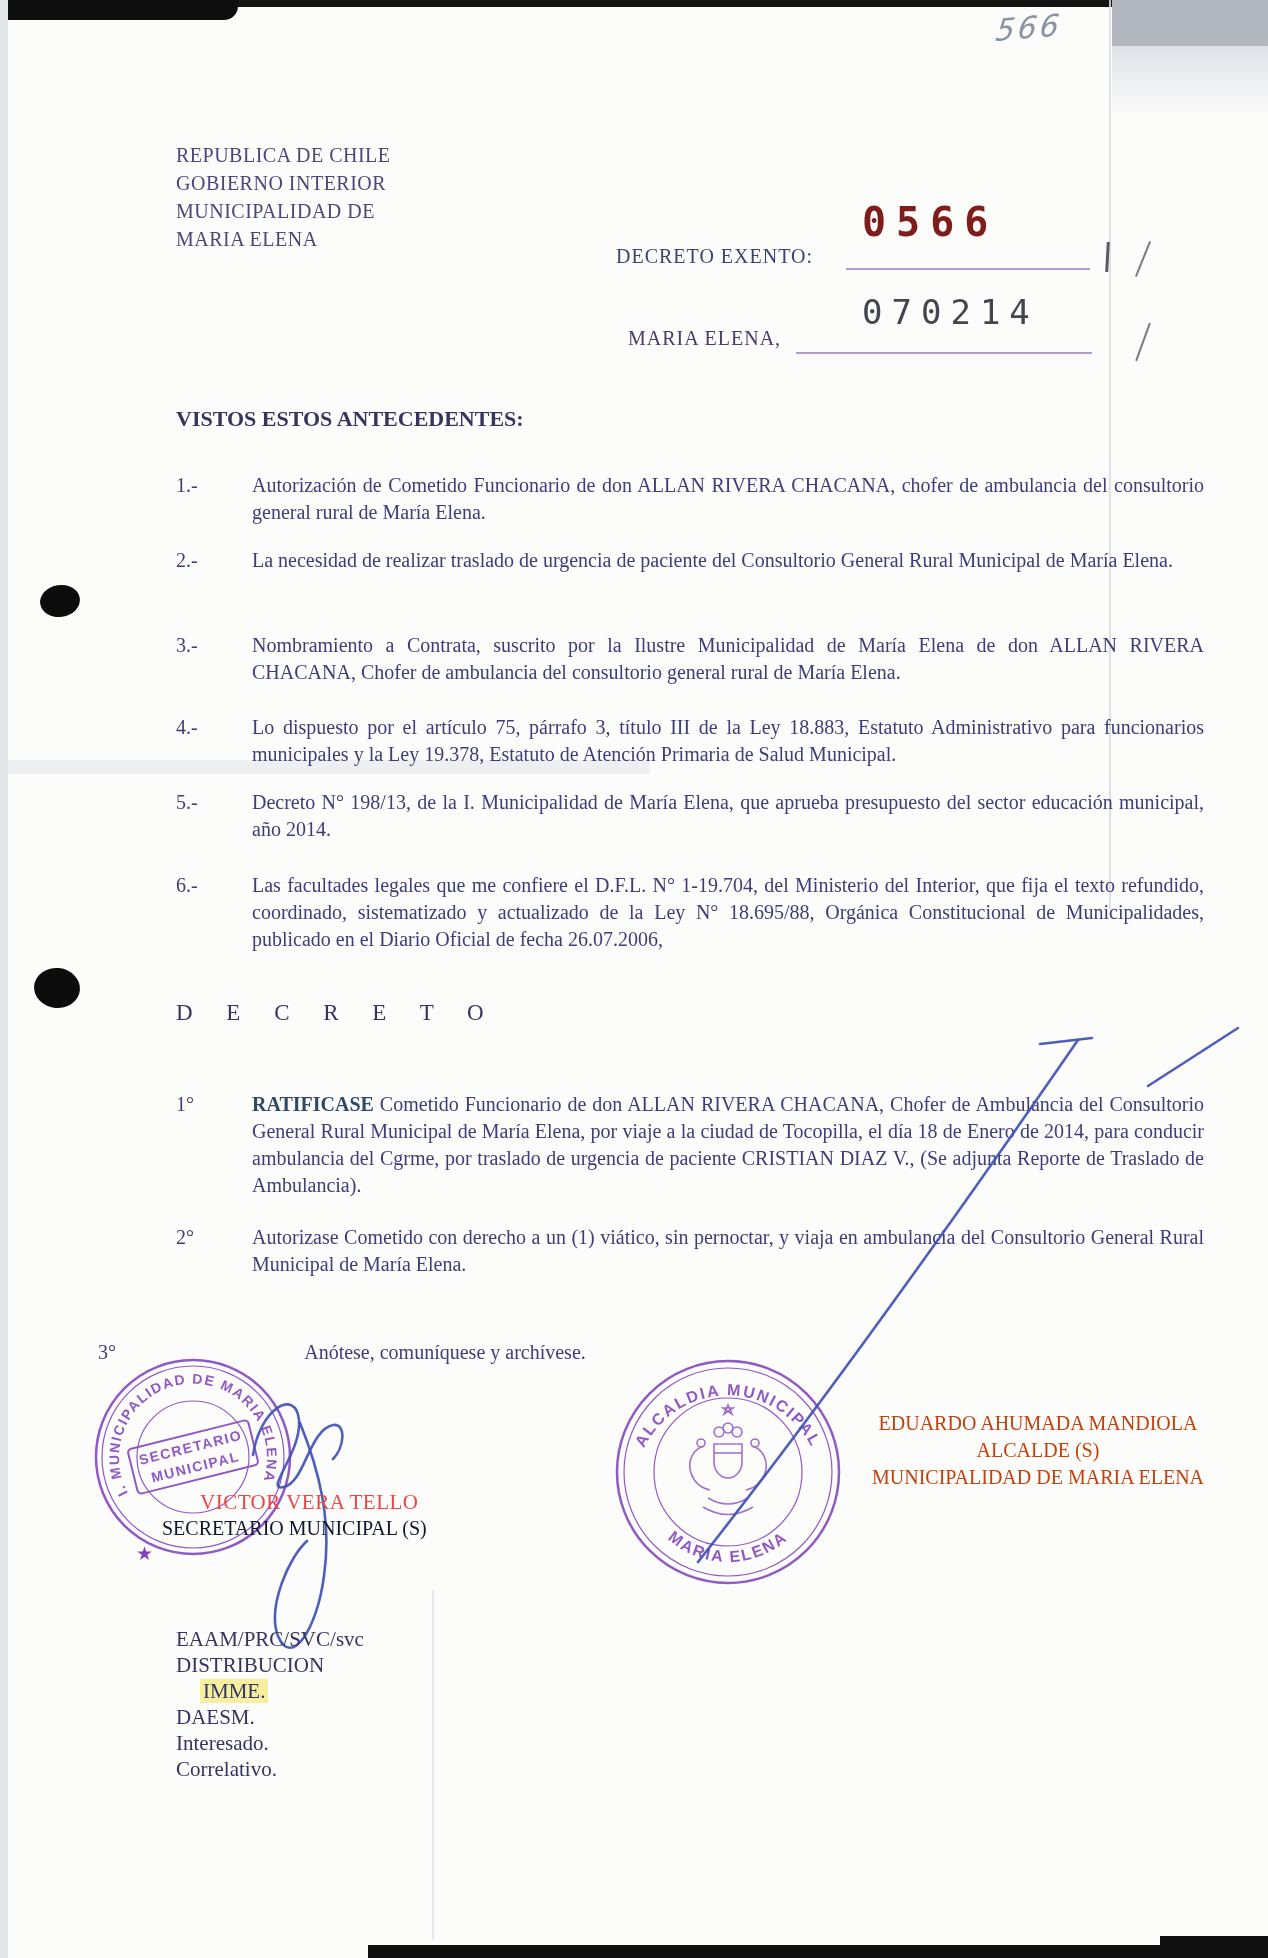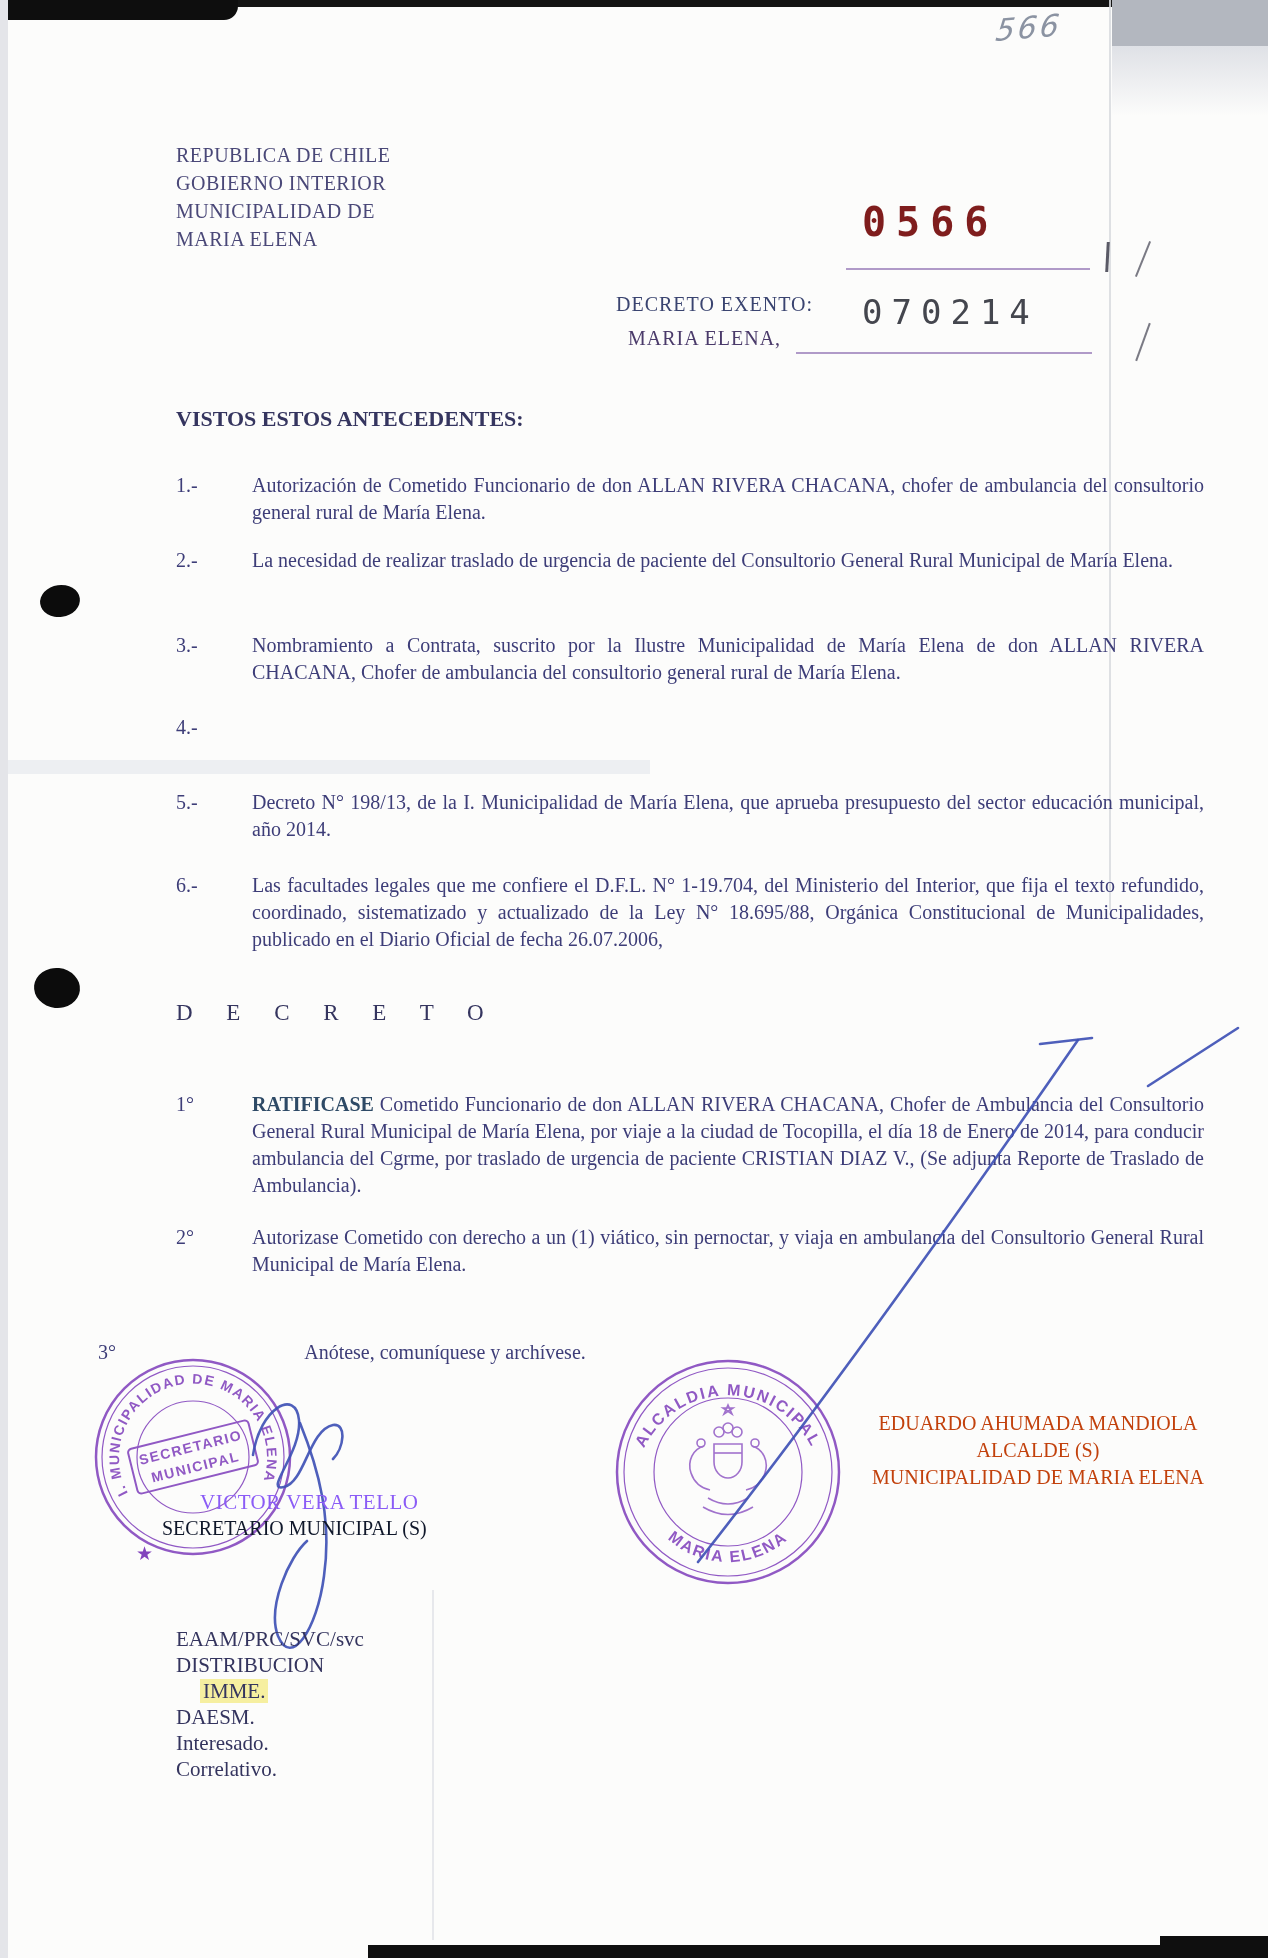--- a/index.html
+++ b/index.html
@@ -19,21 +19,21 @@
   .bottom-bar{left:368px;top:1945px;width:900px;height:13px;background:#0f0f0f;}
   .bottom-nub{left:1160px;top:1936px;width:108px;height:22px;background:#0f0f0f;}
   .dot1{left:40px;top:585px;width:40px;height:32px;background:#0c0c0c;border-radius:50%;transform:rotate(-8deg);}
   .dot2{left:34px;top:968px;width:46px;height:40px;background:#0c0c0c;border-radius:50%;transform:rotate(6deg);}
 
   .corner-note{left:996px;top:10px;font-family:"DejaVu Sans",sans-serif;font-style:italic;
                font-size:30px;color:#8b93a2;letter-spacing:3px;transform:rotate(-5deg) skewX(-12deg);}
 
   .letterhead{left:176px;top:141px;font-size:20px;line-height:28px;color:#4a4878;letter-spacing:.5px;}
 
-  .decree-label{left:616px;top:245px;font-size:20px;color:#3a4470;letter-spacing:1px;margin-top:48px;}
+  .decree-label{left:616px;top:245px;font-size:20px;color:#3a4470;letter-spacing:1px;}
   .decree-number{left:862px;top:200px;font-family:"DejaVu Sans Mono",monospace;font-weight:700;
                  font-size:40px;line-height:44px;letter-spacing:10px;color:#7f1d1d;}
   .underline1{left:846px;top:268px;width:244px;height:2px;background:#b09ac8;}
   .pipe-mark{left:1106px;top:242px;width:3px;height:30px;background:#5a5a66;transform:rotate(3deg);}
   .slash1{left:1142px;top:240px;width:2px;height:38px;background:#7a7a84;transform:rotate(22deg);}
 
   .date-label{left:628px;top:327px;font-size:20px;color:#4a3a6a;letter-spacing:1px;}
   .date-stamp{left:862px;top:292px;font-family:"DejaVu Sans Mono",monospace;font-size:34px;line-height:40px;
               letter-spacing:9px;color:#44464e;}
   .underline2{left:796px;top:352px;width:296px;height:2px;background:#b09ac8;}
@@ -57,21 +57,21 @@
   .stamp circle,.stamp rect,.stamp path.shape,.stamp line{stroke:#8243bd;fill:none;}
   .stamp text{fill:#8243bd;font-family:"Liberation Sans",sans-serif;font-weight:700;}
   .ring-text{font-size:14px;letter-spacing:1.5px;}
   .arc-text{font-size:16px;letter-spacing:2px;}
   .box-text{font-size:14px;letter-spacing:1.5px;}
   .coa{stroke:#8243bd;fill:none;stroke-width:1.6;opacity:.85;}
 
   .sig-overlay{left:0;top:1000px;}
   .sig{stroke:#3f51b5;stroke-width:2.6;fill:none;stroke-linecap:round;opacity:.92;}
 
-  .sec-name{left:200px;top:1490px;font-size:21px;color:#8b5cf6;letter-spacing:.5px;}
+  .sec-name{left:200px;top:1490px;font-size:21px;color:#ef4444;letter-spacing:.5px;}
   .sec-title{left:162px;top:1517px;font-size:20px;color:#0f172a;}
   .star-mark{left:136px;top:1542px;font-size:19px;color:#8243bd;}
 
   .mayor-block{left:870px;top:1410px;width:336px;text-align:center;font-size:20px;line-height:27px;color:#c2410c;}
 
   .footer-block{left:176px;top:1626px;font-size:21px;line-height:26px;color:#34345e;}
   .hl{background:#f6efa0;padding:0 3px;margin-left:24px;}
 </style>
 </head>
 <body>
@@ -113,20 +113,21 @@
 
   <div class="abs vistos">VISTOS ESTOS ANTECEDENTES:</div>
 
   <div class="abs ant-num a1">1.-</div>
   <div class="abs ant-text a1">Autorización de Cometido Funcionario de don ALLAN RIVERA CHACANA, chofer de ambulancia del consultorio general rural de María Elena.</div>
   <div class="abs ant-num a2">2.-</div>
   <div class="abs ant-text a2">La necesidad de realizar traslado de urgencia de paciente del Consultorio General Rural Municipal de María Elena.</div>
   <div class="abs ant-num a3">3.-</div>
   <div class="abs ant-text a3">Nombramiento a Contrata, suscrito por la Ilustre Municipalidad de María Elena de don ALLAN RIVERA CHACANA, Chofer de ambulancia del consultorio general rural de María Elena.</div>
   <div class="abs ant-num a4">4.-</div>
+  <div class="abs ant-text a4">Lo dispuesto por el artículo 75, párrafo 3, título III de la Ley 18.883, Estatuto Administrativo para funcionarios municipales y la Ley 19.378, Estatuto de Atención Primaria de Salud Municipal.</div>
   <div class="abs ant-num a5">5.-</div>
   <div class="abs ant-text a5">Decreto N° 198/13, de la I. Municipalidad de María Elena, que aprueba presupuesto del sector educación municipal, año 2014.</div>
   <div class="abs ant-num a6">6.-</div>
   <div class="abs ant-text a6">Las facultades legales que me confiere el D.F.L. N° 1-19.704, del Ministerio del Interior, que fija el texto refundido, coordinado, sistematizado y actualizado de la Ley N° 18.695/88, Orgánica Constitucional de Municipalidades, publicado en el Diario Oficial de fecha 26.07.2006,</div>
 
   <div class="abs decreto">D E C R E T O</div>
 
   <div class="abs res-num r1">1°</div>
   <div class="abs res-text r1"><span class="b">RATIFICASE</span><span> Cometido Funcionario de don ALLAN RIVERA CHACANA, Chofer de Ambulancia del Consultorio General Rural Municipal de María Elena, por viaje a la ciudad de Tocopilla, el día 18 de Enero de 2014, para conducir ambulancia del Cgrme, por traslado de urgencia de paciente CRISTIAN DIAZ V., (Se adjunta Reporte de Traslado de Ambulancia).</span></div>
   <div class="abs res-num r2">2°</div>

